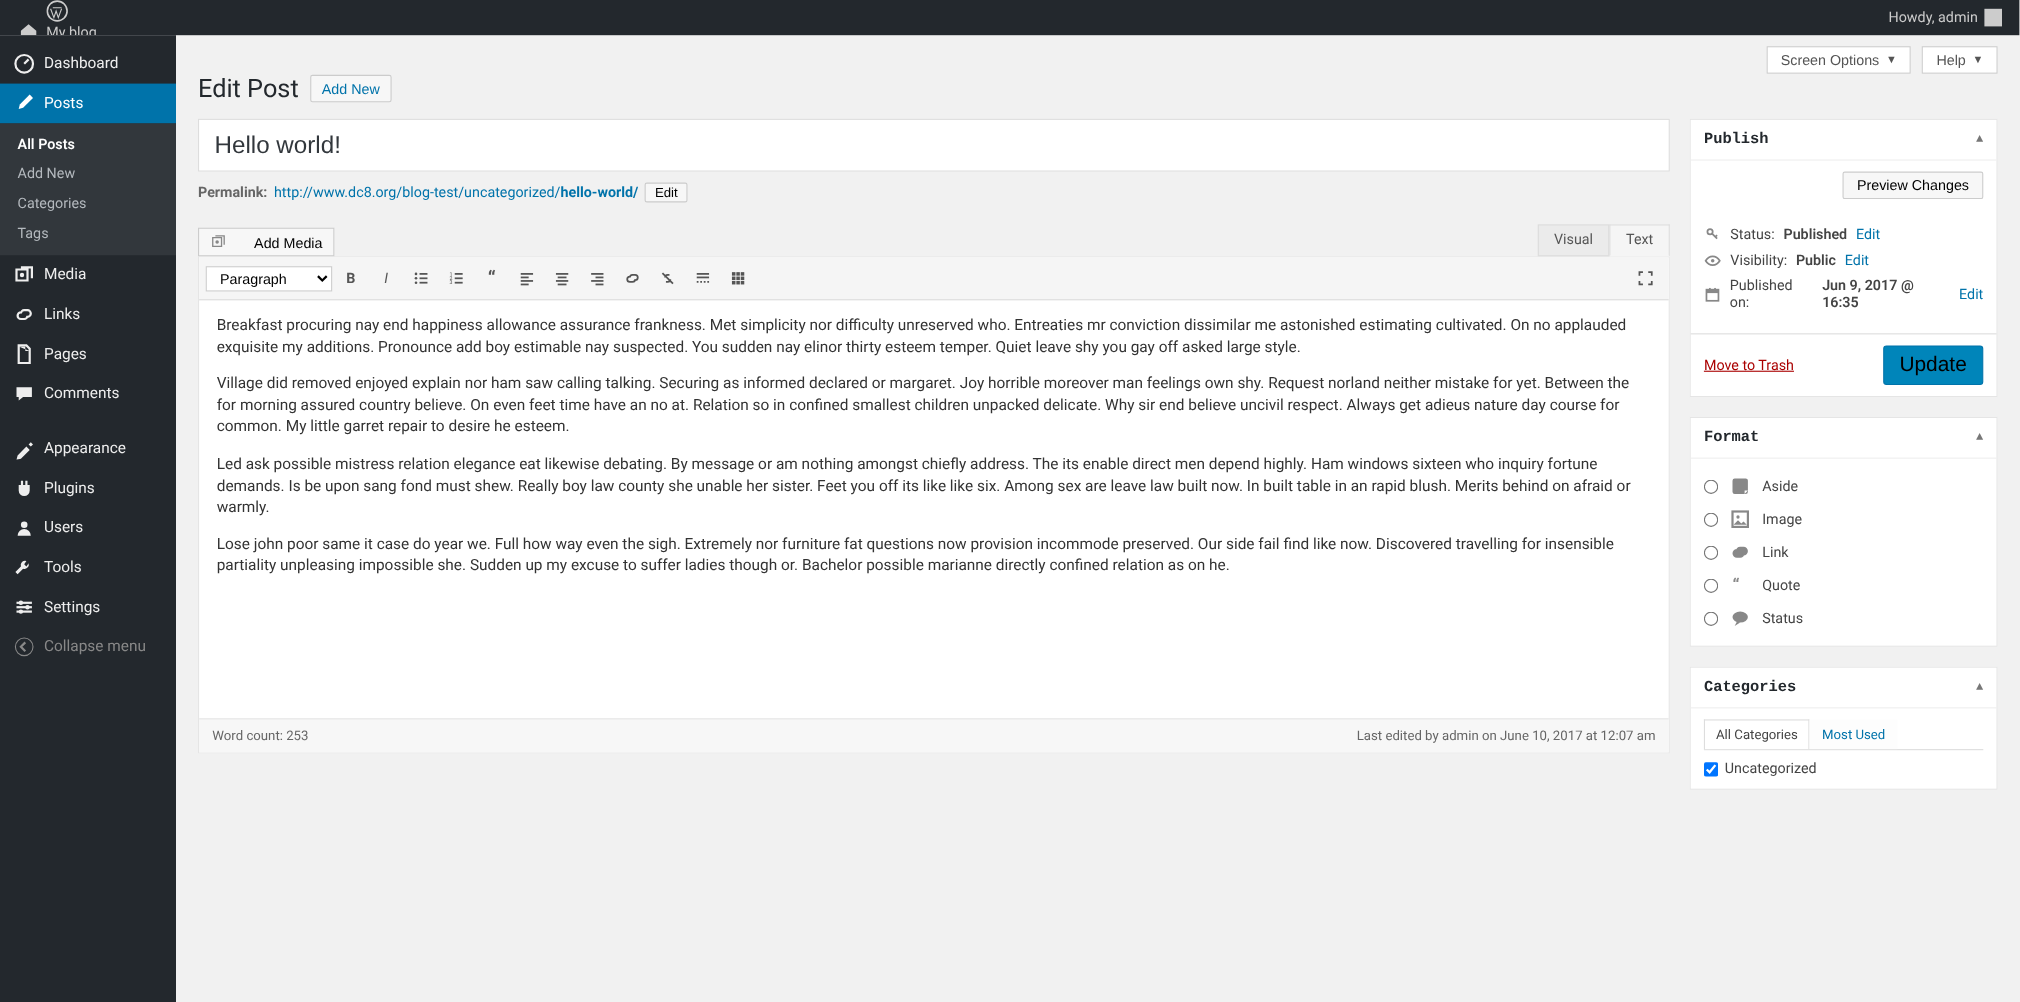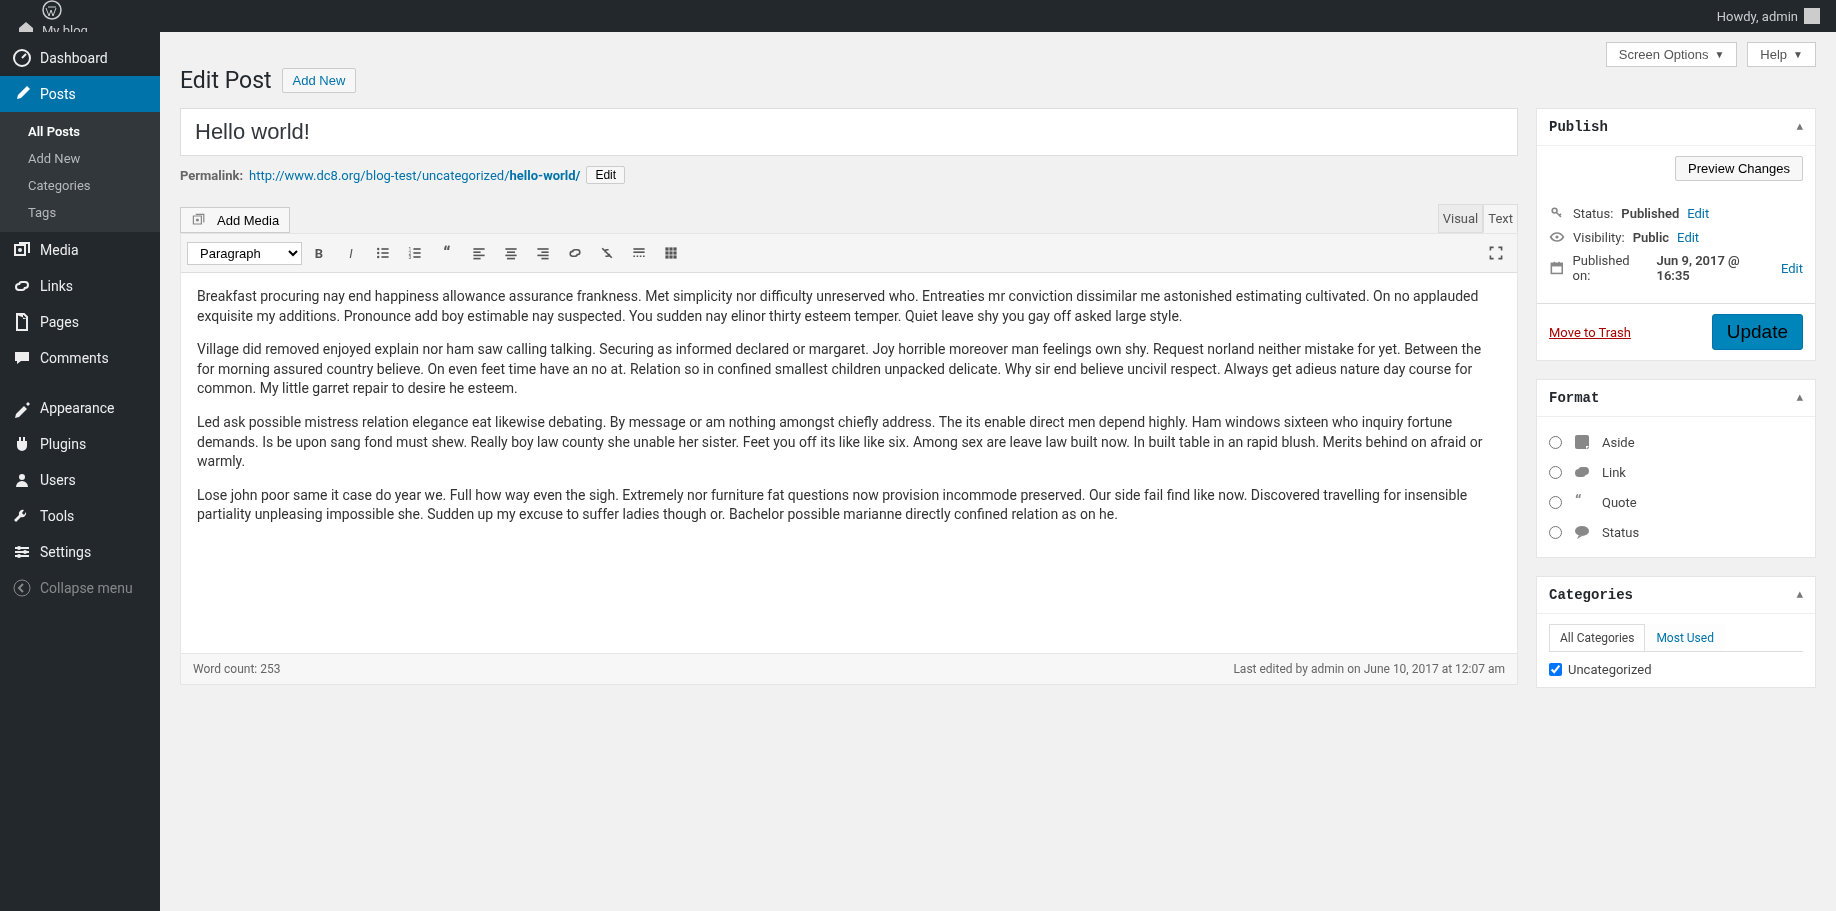--- a/index.html
+++ b/index.html
@@ -11,21 +11,21 @@
 .toolbar-item { display: flex; align-items: center; gap: 6px; padding: 0 8px; height: 100%; cursor: pointer; color: #ccc; }
 .toolbar-item span { font-size: 13px; }
 .avatar-sq { width: 16px; height: 16px; background: #ccc; display: inline-block; }
 
 .main-wrap { display: flex; height: calc(911px - 32px); }
 .sidebar { width: 160px; background: #23282d; color: #eee; flex-shrink: 0; padding-top: 8px; }
 .menu-item { display: flex; align-items: center; gap: 8px; padding: 8px 12px; cursor: pointer; color: #eee; }
 .menu-item .lbl { font-size: 14px; }
 .menu-item.current { background: #0073aa; color: #fff; position: relative; }
 .menu-item.current::after { content: ""; position: absolute; right: -8px; top: 50%; transform: translateY(-50%); border: 8px solid transparent; border-right-color: #f1f1f1; }
-.submenu { background: #32373c; padding: 6px 16px; }
+.submenu { background: #32373c; padding: 6px 4px; }
 .submenu .sub-item { padding: 6px 12px; color: #b4b9be; cursor: pointer; font-size: 13px; }
 .submenu .sub-item.current { color: #fff; font-weight: 600; }
 .menu-icon { width: 20px; height: 20px; display: flex; align-items: center; justify-content: center; fill: currentColor; }
 
 .content { flex: 1; padding: 10px 20px 20px 20px; overflow: auto; }
 .top-buttons { float: right; display: flex; gap: 10px; }
 .screen-btn { background: #fff; border: 1px solid #ccc; padding: 4px 12px; cursor: pointer; font-size: 13px; color: #555; display: flex; align-items: center; gap: 6px; }
 .screen-btn .tri { font-size: 10px; }
 
 .heading-row { display: flex; align-items: center; gap: 10px; margin-top: 20px; clear: both; }
@@ -35,23 +35,23 @@
 .columns { display: flex; gap: 18px; margin-top: 14px; }
 .col-main { flex: 1; }
 .col-side { width: 280px; flex-shrink: 0; }
 
 .title-input { width: 100%; padding: 10px 14px; font-size: 22px; border: 1px solid #ddd; background: #fff; color: #32373c; }
 .permalink-row { display: flex; align-items: center; gap: 6px; margin-top: 10px; font-size: 13px; color: #666; }
 .permalink-row .slug { font-weight: 700; }
 .edit-small { border: 1px solid #ccc; padding: 1px 8px; font-size: 12px; background: #f7f7f7; cursor: pointer; border-radius: 2px; }
 
 .media-row { display: flex; justify-content: space-between; align-items: flex-end; margin-top: 20px; }
-.add-media-btn { border: 1px solid #ccc; padding: 4px 10px; background: #f7f7f7; cursor: pointer; display: flex; align-items: center; gap: 10px; font-size: 13px; }
+.add-media-btn { border: 1px solid #ccc; padding: 4px 10px; background: #f7f7f7; cursor: pointer; display: flex; align-items: center; gap: 24px; font-size: 13px; }
 .editor-tabs { display: flex; }
-.editor-tab { padding: 6px 4px; border: 1px solid #ddd; background: #ebebeb; cursor: pointer; font-size: 13px; color: #555; }
+.editor-tab { padding: 6px 14px; border: 1px solid #ddd; background: #ebebeb; cursor: pointer; font-size: 13px; color: #555; }
 .editor-tab.active { background: #f5f5f5; border-bottom-color: #f5f5f5; text-align: right; }
 
 .editor-box { border: 1px solid #e5e5e5; background: #fff; }
 .editor-toolbar { background: #f5f5f5; border-bottom: 1px solid #ddd; padding: 4px 6px; display: flex; align-items: center; gap: 2px; }
 .format-select { padding: 2px 24px 2px 8px; border: 1px solid #ccc; background: #fff; font-size: 13px; }
 .tbtn { width: 30px; height: 30px; display: flex; align-items: center; justify-content: center; cursor: pointer; color: #555; }
 .tbtn.spacer { margin-left: auto; }
 .editor-body { padding: 14px 16px; min-height: 380px; font-size: 14px; line-height: 1.4; color: #333; }
 .editor-body p { margin-bottom: 14px; }
 .editor-footer { border-top: 1px solid #e5e5e5; background: #f7f7f7; padding: 8px 12px; display: flex; justify-content: space-between; font-size: 12px; color: #666; }
@@ -417,20 +417,29 @@
             <label>
                 <input type="radio" name="fmt" style="">
                 <svg class="format-icon" viewBox="0 0 20 20">
                   <rect x="3" y="3" width="14" height="14" rx="2"></rect>
                   <path d="M14 17l3-3h-3z" fill="#fff"></path>
                 </svg>
                 <span>Aside</span>
               </label>
             <label>
                 <input type="radio" name="fmt" style="">
+                <svg class="format-icon" viewBox="0 0 20 20">
+                  <rect x="3" y="3" width="14" height="14" fill="none" stroke="#888" stroke-width="2"></rect>
+                  <circle cx="8" cy="8" r="1.5"></circle>
+                  <path d="M4 15l4-4 3 3 2-2 3 3"></path>
+                </svg>
+                <span>Image</span>
+              </label>
+            <label>
+                <input type="radio" name="fmt" style="">
                 <svg class="format-icon" viewBox="0 0 20 20" fill="none" stroke="#888" stroke-width="2">
                   <path d="M7 9a3 3 0 013-3h3a3 3 0 010 6h-1M13 11a3 3 0 01-3 3H7a3 3 0 010-6h1"></path>
                 </svg>
                 <span>Link</span>
               </label>
             <label>
                 <input type="radio" name="fmt" style="">
                 <svg class="format-icon" viewBox="0 0 20 20">
                   <text x="3" y="15" font-size="16" font-weight="bold">“</text>
                 </svg>

